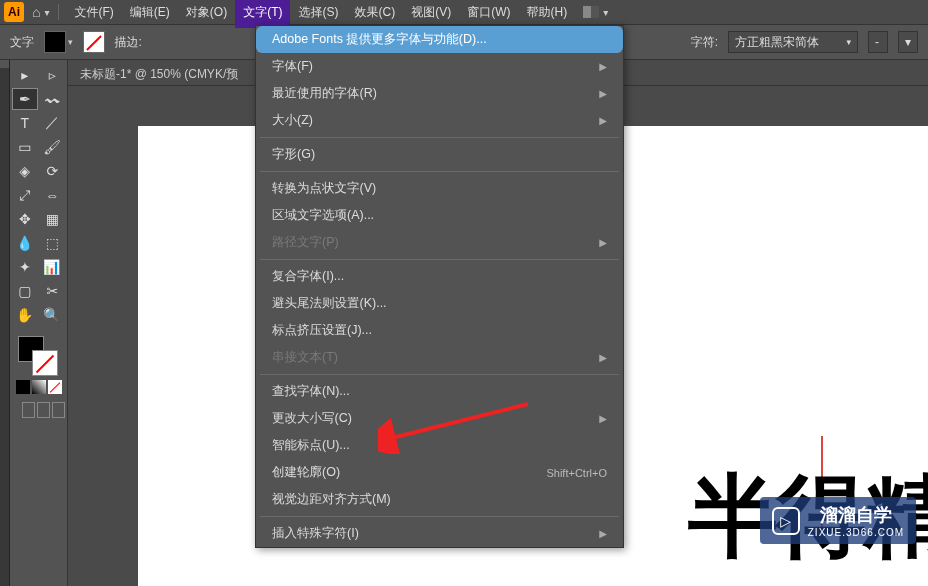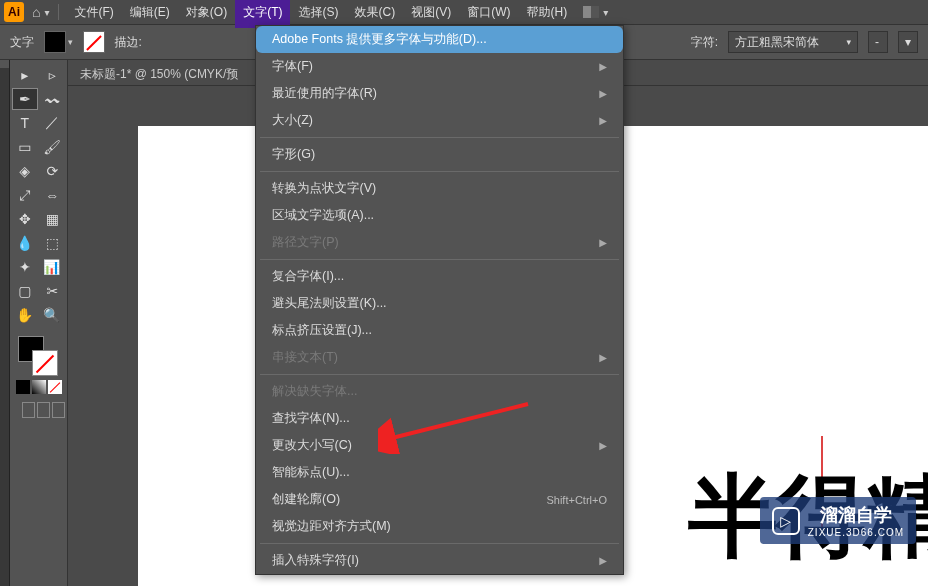--- a/index.html
+++ b/index.html
@@ -235,23 +235,20 @@
       <span>避头尾法则设置(K)...</span>
     </div>
     <div class="dropdown-item">
       <span>标点挤压设置(J)...</span>
     </div>
     <div class="dropdown-item disabled">
       <span>串接文本(T)</span>
       <span class="submenu-arrow">▶</span>
     </div>
     <div class="dropdown-sep"></div>
-    <div class="dropdown-item disabled">
-      <span>解决缺失字体...</span>
-    </div>
     <div class="dropdown-item">
       <span>查找字体(N)...</span>
     </div>
     <div class="dropdown-item">
       <span>更改大小写(C)</span>
       <span class="submenu-arrow">▶</span>
     </div>
     <div class="dropdown-item">
       <span>智能标点(U)...</span>
     </div>

